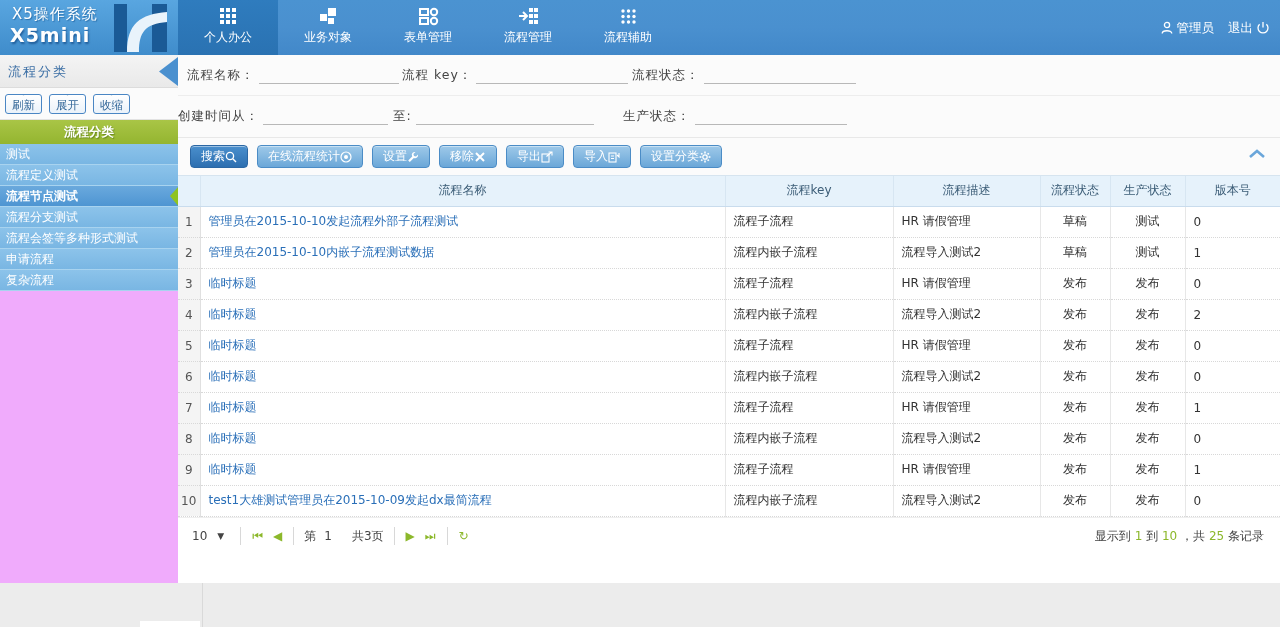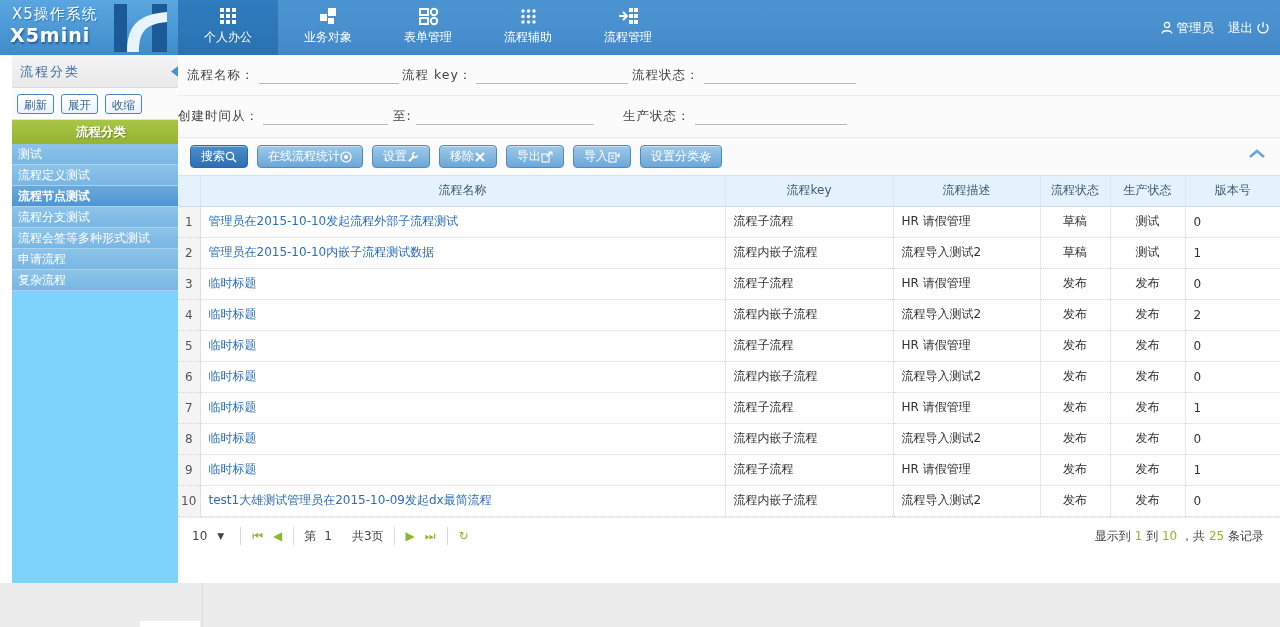--- a/index.html
+++ b/index.html
@@ -45,21 +45,21 @@
     padding-top:6px; cursor:pointer;
   }
   .nav-item.active { background:linear-gradient(to bottom,#2f7cbe,#2a72b2); }
   .nav-ico { height:20px; display:flex; align-items:center; justify-content:center; }
   .nav-label { font-size:12px; color:#ffffff; margin-top:3px; white-space:nowrap; }
 
   .user-area { position:absolute; right:10px; top:0; height:56px; display:flex; align-items:center; gap:14px; }
   .user-block { display:flex; align-items:center; gap:3px; color:#fff; font-size:12.5px; cursor:pointer; }
 
   
-  .leftpanel { position:absolute; left:12px; top:55px; width:178px; height:528px; background:#7dd3fc; }
+  .leftpanel { position:absolute; left:0; top:55px; width:178px; height:528px; background:#f0abfc; }
   .lp-tabhead {
     position:relative; height:33px; width:178px;
     background:linear-gradient(to bottom,#f4f4f4,#e9e9e9);
     border-bottom:1px solid #dcdcdc;
   }
   .lp-tabhead .title {
     position:absolute; left:8px; top:8px; font-size:13px; color:#3c6fa5; letter-spacing:2px;
   }
   .lp-arrow {
     position:absolute; right:0; top:0; width:22px; height:33px;
@@ -221,53 +221,53 @@
               <circle cx="16" cy="5" r="3.2"></circle>
               <circle cx="16" cy="14" r="3.2"></circle>
             </g>
           </svg>
         </div>
         <div class="nav-label">表单管理</div>
       </div>
 
       <div class="nav-item">
         <div class="nav-ico">
+          <svg width="21" height="19" viewBox="0 0 21 19">
+            <g fill="#ffffff">
+              <rect x="11" y="1" width="4" height="4"></rect>
+                <rect x="16" y="1" width="4" height="4"></rect>
+              <rect x="11" y="7" width="4" height="4"></rect>
+                <rect x="16" y="7" width="4" height="4"></rect>
+              <rect x="11" y="13" width="4" height="4"></rect>
+                <rect x="16" y="13" width="4" height="4"></rect>
+              <path d="M1 9 L8 9 M5 5 L9 9 L5 13" stroke="#ffffff" stroke-width="2" fill="none"></path>
+            </g>
+          </svg>
+        </div>
+        <div class="nav-label">流程管理</div>
+      </div>
+
+      <div class="nav-item">
+        <div class="nav-ico">
           <svg width="19" height="19" viewBox="0 0 19 19">
             <g fill="#ffffff">
               <circle cx="4" cy="4" r="1.7"></circle>
                 <circle cx="9.5" cy="4" r="1.7"></circle>
                 <circle cx="15" cy="4" r="1.7"></circle>
               <circle cx="4" cy="9.5" r="1.7"></circle>
                 <circle cx="9.5" cy="9.5" r="1.7"></circle>
                 <circle cx="15" cy="9.5" r="1.7"></circle>
               <circle cx="4" cy="15" r="1.7"></circle>
                 <circle cx="9.5" cy="15" r="1.7"></circle>
                 <circle cx="15" cy="15" r="1.7"></circle>
             </g>
           </svg>
         </div>
         <div class="nav-label">流程辅助</div>
       </div>
-
-      <div class="nav-item">
-        <div class="nav-ico">
-          <svg width="21" height="19" viewBox="0 0 21 19">
-            <g fill="#ffffff">
-              <rect x="11" y="1" width="4" height="4"></rect>
-                <rect x="16" y="1" width="4" height="4"></rect>
-              <rect x="11" y="7" width="4" height="4"></rect>
-                <rect x="16" y="7" width="4" height="4"></rect>
-              <rect x="11" y="13" width="4" height="4"></rect>
-                <rect x="16" y="13" width="4" height="4"></rect>
-              <path d="M1 9 L8 9 M5 5 L9 9 L5 13" stroke="#ffffff" stroke-width="2" fill="none"></path>
-            </g>
-          </svg>
-        </div>
-        <div class="nav-label">流程管理</div>
-      </div>
     </div>
 
     <div class="user-area">
       <div class="user-block">
         <svg width="14" height="14" viewBox="0 0 14 14">
           <circle cx="7" cy="4" r="2.6" fill="none" stroke="#fff" stroke-width="1.3"></circle>
           <path d="M2.2 12.5 C2.2 8.8 11.8 8.8 11.8 12.5" fill="none" stroke="#fff" stroke-width="1.3"></path>
         </svg>
         <span>管理员</span>
       </div>

